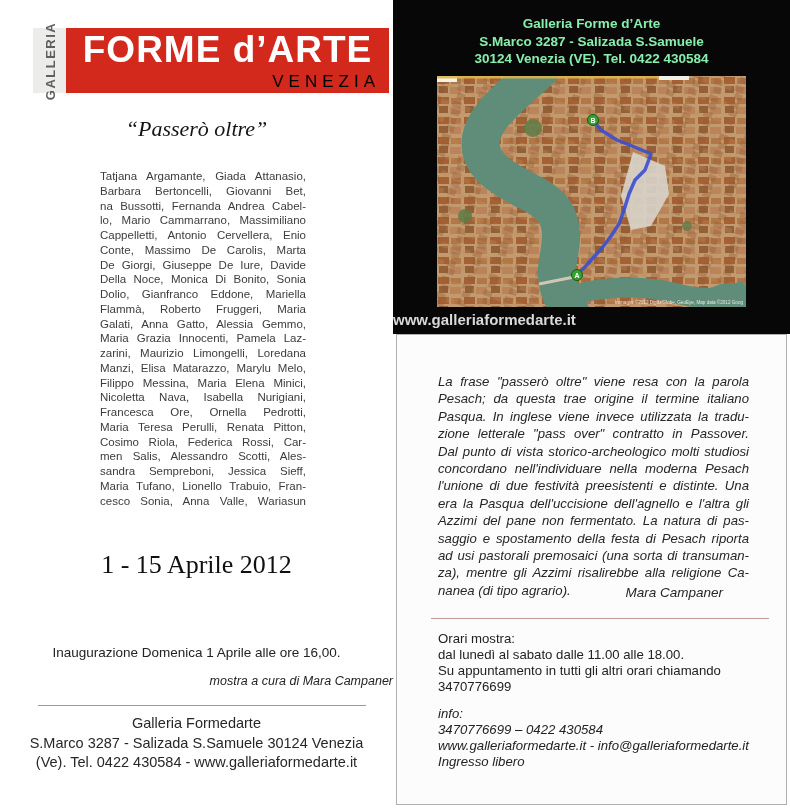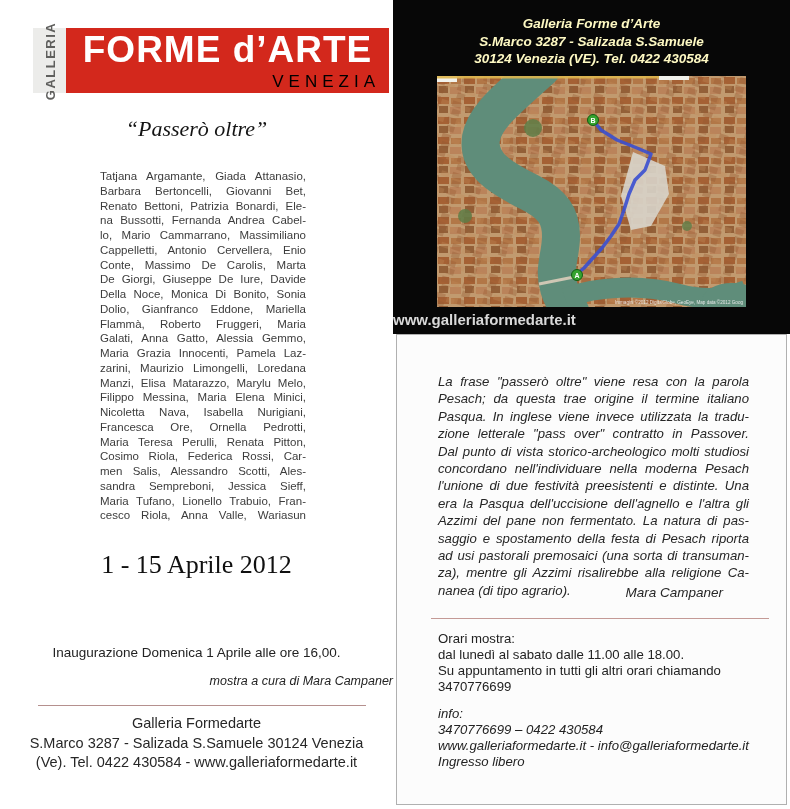--- a/index.html
+++ b/index.html
@@ -27,22 +27,22 @@
   .curator{position:absolute;top:674px;left:0;width:100%;text-align:right;
            font-size:12.5px;font-style:italic;color:#232323;}
   .ldivider{position:absolute;top:705px;left:38px;width:328px;height:1px;
             background:var(--divider-left,#b5908e);}
   .lfooter{position:absolute;top:714px;left:0;width:100%;text-align:center;color:#272727;}
   .lfooter div{font-size:14.5px;line-height:19px;}
   .lfooter .f1{margin-bottom:1px;}
 
   
   .black{position:absolute;left:393px;top:0;width:397px;height:334px;background:var(--panel-black,#070707);}
-  .rheader{position:absolute;top:15px;left:0;width:100%;text-align:center;color:#fef9c3;
-           font-weight:bold;font-size:13.5px;line-height:17.5px;font-style:italic;}
+  .rheader{position:absolute;top:15px;left:0;width:100%;text-align:center;color:#86efac;
+           font-weight:bold;font-size:13.5px;line-height:17.5px;}
   .map{position:absolute;left:44px;top:76px;width:309px;height:231px;}
   .map svg{display:block;}
   .w{fill:var(--map-water,#5f8d7a);}
   .wst{stroke:var(--map-water,#5f8d7a);fill:none;}
   .route{stroke:var(--map-route,#3a4fd0);fill:none;stroke-width:3.5;opacity:.9;
          stroke-linejoin:round;stroke-linecap:round;}
   .marker{fill:var(--map-marker,#35a32f);stroke:#135c12;stroke-width:1;}
   .mletter{fill:#fff;font-size:7px;font-weight:bold;text-anchor:middle;font-family:"Liberation Sans",sans-serif;}
   .credit{fill:#f0f0f0;opacity:.9;font-size:4.6px;text-anchor:end;font-family:"Liberation Sans",sans-serif;}
   .website{position:absolute;top:311px;left:0;width:100%;color:#d9d9d9;
@@ -76,42 +76,41 @@
         <div class="logo-brand">FORME d’ARTE</div>
         <div class="logo-city">VENEZIA</div>
       </div>
     </div>
 
     <div class="title">“Passerò oltre”</div>
 
     <div class="artists">
         <div class="a-line">Tatjana Argamante, Giada Attanasio,</div>
         <div class="a-line">Barbara Bertoncelli, Giovanni Bet,</div>
-        <div class="a-line">Renato Bettoni, Patrizia Bonardi, Ele-</div>
         <div class="a-line">na Bussotti, Fernanda Andrea Cabel-</div>
         <div class="a-line">lo, Mario Cammarrano, Massimiliano</div>
         <div class="a-line">Cappelletti, Antonio Cervellera, Enio</div>
         <div class="a-line">Conte, Massimo De Carolis, Marta</div>
         <div class="a-line">De Giorgi, Giuseppe De Iure, Davide</div>
         <div class="a-line">Della Noce, Monica Di Bonito, Sonia</div>
         <div class="a-line">Dolio, Gianfranco Eddone, Mariella</div>
         <div class="a-line">Flammà, Roberto Fruggeri, Maria</div>
         <div class="a-line">Galati, Anna Gatto, Alessia Gemmo,</div>
         <div class="a-line">Maria Grazia Innocenti, Pamela Laz-</div>
         <div class="a-line">zarini, Maurizio Limongelli, Loredana</div>
         <div class="a-line">Manzi, Elisa Matarazzo, Marylu Melo,</div>
         <div class="a-line">Filippo Messina, Maria Elena Minici,</div>
         <div class="a-line">Nicoletta Nava, Isabella Nurigiani,</div>
         <div class="a-line">Francesca Ore, Ornella Pedrotti,</div>
         <div class="a-line">Maria Teresa Perulli, Renata Pitton,</div>
         <div class="a-line">Cosimo Riola, Federica Rossi, Car-</div>
         <div class="a-line">men Salis, Alessandro Scotti, Ales-</div>
         <div class="a-line">sandra Sempreboni, Jessica Sieff,</div>
         <div class="a-line">Maria Tufano, Lionello Trabuio, Fran-</div>
-        <div class="a-line">cesco Riola, Anna Valle, Wariasun</div>
+        <div class="a-line">cesco Sonia, Anna Valle, Wariasun</div>
       </div>
 
     <div class="dates">1 - 15 Aprile 2012</div>
     <div class="inaug">Inaugurazione Domenica 1 Aprile  alle ore 16,00.</div>
     <div class="curator">mostra a cura di Mara Campaner</div>
 
     <div class="ldivider"></div>
 
     <div class="lfooter">
       <div class="f1">Galleria Formedarte</div>

